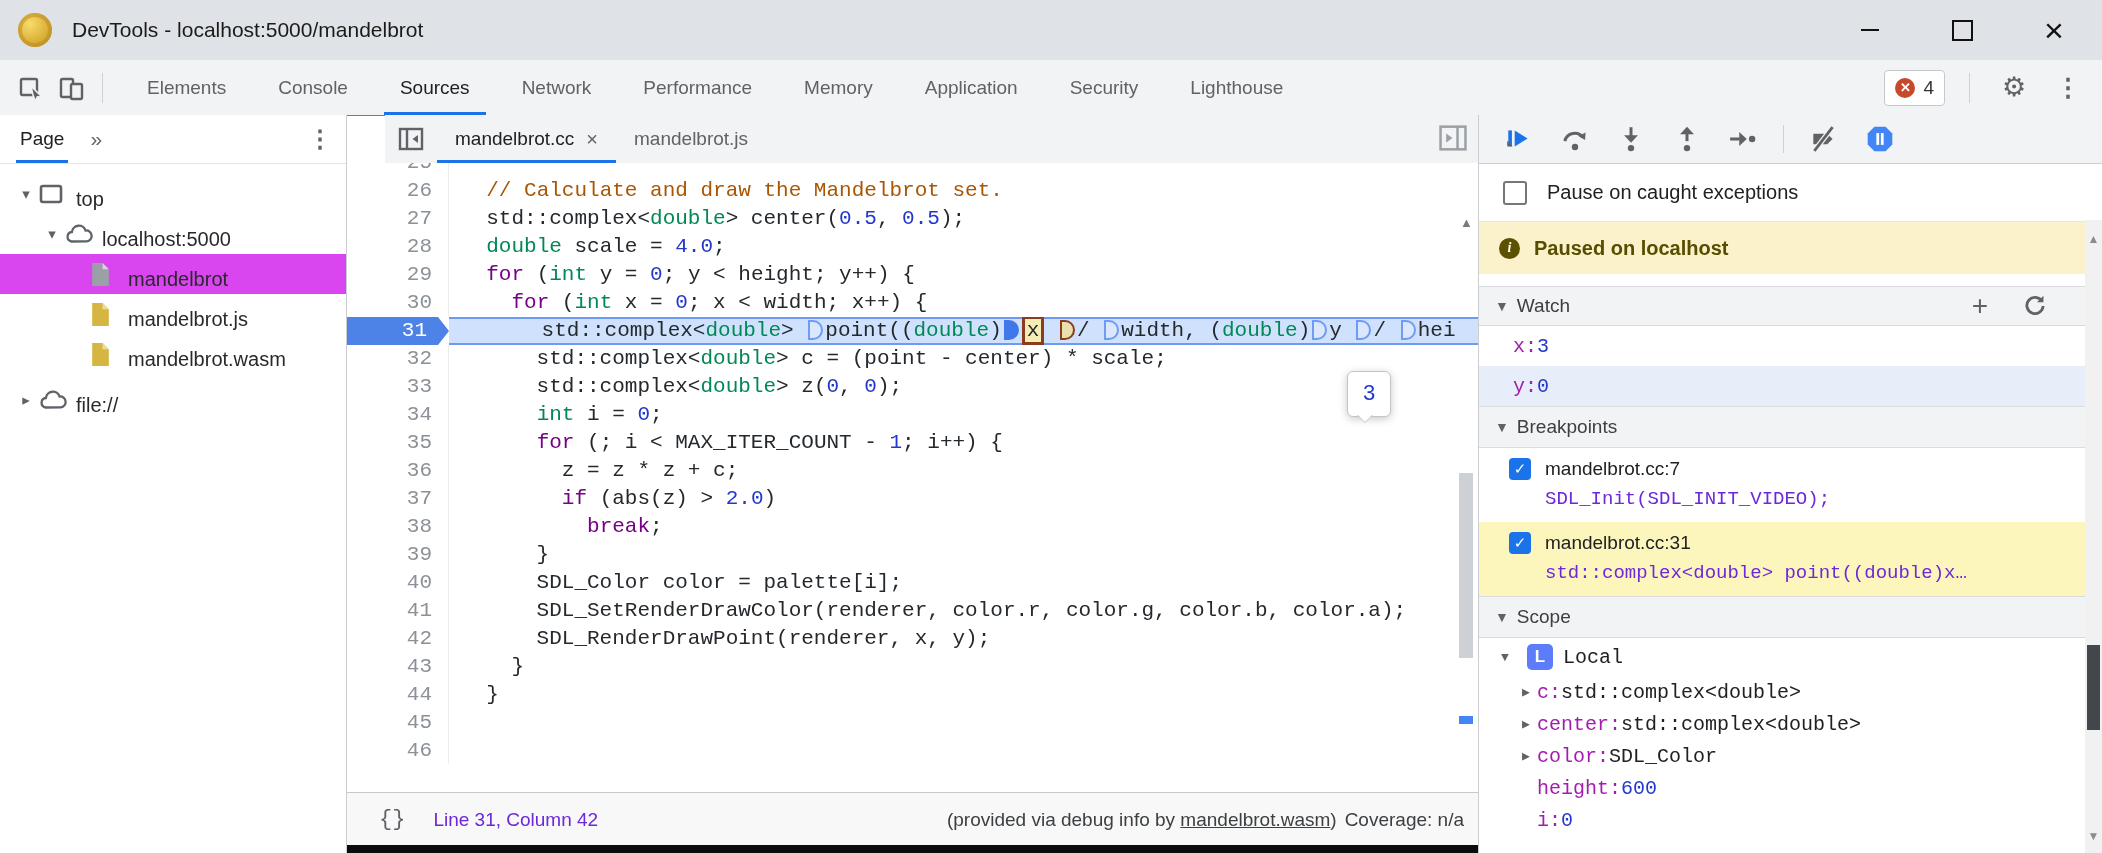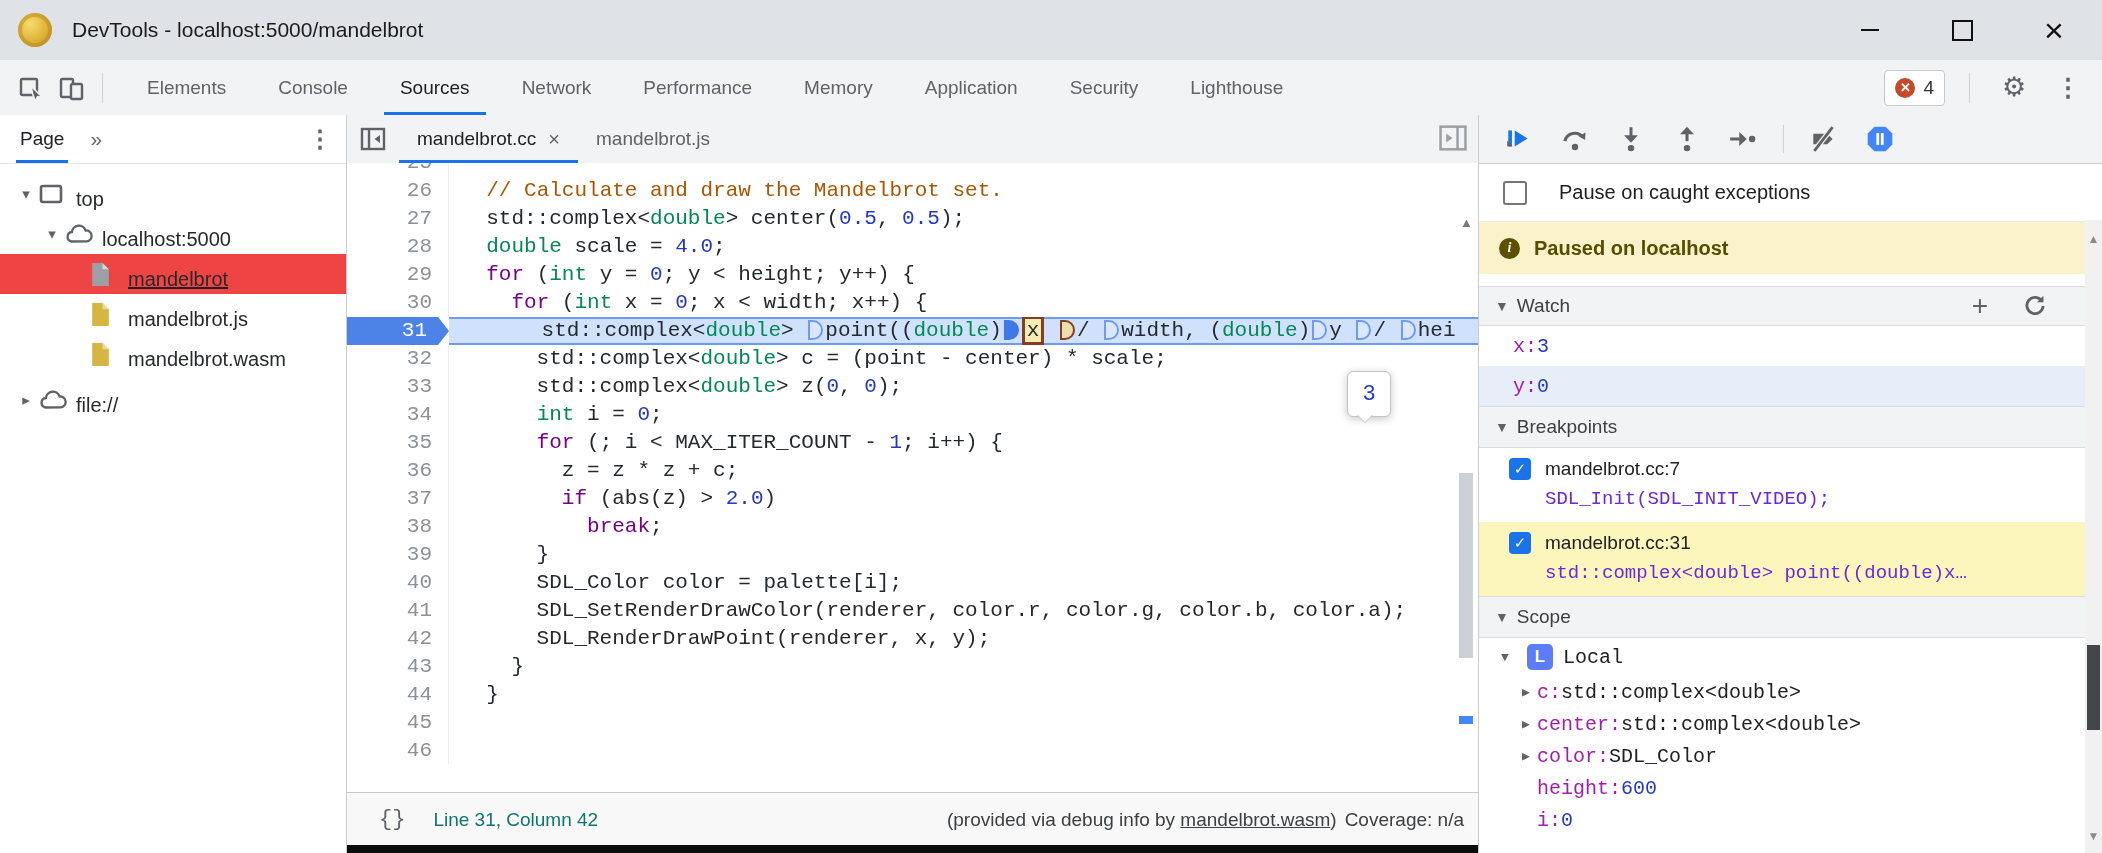--- a/index.html
+++ b/index.html
@@ -36,28 +36,28 @@
   .kebab{font-size:25px;color:#5f6368;font-weight:bold;line-height:1;}
   
   .sidebar{position:absolute;left:0;top:115px;width:346px;height:738px;background:#fff;border-right:1px solid #cacdd1;}
   .side-header{height:48px;border-bottom:1px solid #e4e6e8;display:flex;align-items:center;position:relative;}
   .side-tab{margin-left:20px;font-size:19px;color:#202124;height:100%;display:flex;align-items:center;position:relative;}
   .side-tab::after{content:"";position:absolute;left:-4px;right:-4px;bottom:0;height:3px;background:#1a73e8;}
   .side-more{margin-left:26px;font-size:21px;color:#5f6368;}
   .side-kebab{position:absolute;right:14px;font-size:24px;color:#5f6368;font-weight:bold;}
   .tree{padding-top:10px;font-size:20px;}
   .tree-row{height:40px;display:flex;align-items:center;}
-  .tree-row.selected{background:#ef4444;text-decoration:underline;}
+  .tree-row.selected{background:#d946ef;}
   .tree-row.gap-top{margin-top:6px;}
   .tw-arrow{width:24px;text-align:center;color:#5f6368;font-size:15px;flex:none;}
   .tw-icon{width:34px;display:flex;justify-content:flex-start;flex:none;}
   .tw-label{margin-left:4px;color:#27292b;white-space:nowrap;margin-top:10px;}
   
   .editor{position:absolute;left:347px;top:115px;width:1131px;height:738px;}
-  .ed-tabbar{height:48px;background:#f1f3f4;border-bottom:3px solid #1d4ed8;display:flex;align-items:stretch;position:relative;}
+  .ed-tabbar{height:48px;background:#f1f3f4;border-bottom:3px solid #1d4ed8;display:flex;align-items:stretch;position:relative;margin-left:38px;}
   .ed-collapse{width:52px;display:flex;align-items:center;justify-content:center;}
   .ed-tab{display:flex;align-items:center;padding:0 18px;font-size:19px;color:#5f6368;position:relative;}
   .ed-tab.active{color:#202124;}
   .ed-tab.active::after{content:"";position:absolute;left:0;right:0;bottom:0;height:3px;background:#1a73e8;}
   .ed-close{margin-left:12px;color:#5f6368;font-size:20px;}
   .ed-showpanel{position:absolute;right:8px;top:6px;}
   .code-area{position:absolute;left:0;top:48px;width:1131px;height:601px;overflow:hidden;background:#fff;}
   .code-inner{position:absolute;left:0;top:-14px;width:100%;}
   .crow{display:flex;height:28px;line-height:28px;font-family:"Liberation Mono","DejaVu Sans Mono",monospace;font-size:21px;}
   .gut{flex:none;width:102px;text-align:right;padding-right:16px;box-sizing:border-box;color:#8b9197;
@@ -80,33 +80,33 @@
   .val-tip::before{content:"";position:absolute;left:9px;bottom:-15px;border:8px solid transparent;border-top:8px solid #c4c4c4;}
   .val-tip::after{content:"";position:absolute;left:10px;bottom:-13px;border:7px solid transparent;border-top:7px solid #fff;}
   .vscroll{position:absolute;left:1108px;top:48px;width:23px;height:601px;}
   .vs-up{position:absolute;top:4px;left:0;right:0;text-align:center;color:#7a7a7a;font-size:13px;}
   .vs-thumb{position:absolute;left:4px;width:14px;top:262px;height:185px;background:#cdd1d5;}
   .vs-mark{position:absolute;left:4px;width:14px;top:505px;height:8px;background:#4285f4;}
   
   .statusbar{position:absolute;left:0;top:677px;width:1131px;height:53px;background:#f8f8f8;
              border-top:1px solid #c9c9c9;display:flex;align-items:center;font-size:19px;color:#3c4043;}
   .sb-pp{margin-left:32px;font-family:"Liberation Mono","DejaVu Sans Mono",monospace;font-size:22px;color:#5f6368;}
-  .sb-pos{margin-left:28px;color:#0f766e;}
+  .sb-pos{margin-left:28px;color:#6d28d9;}
   .sb-right{margin-left:auto;margin-right:14px;display:flex;gap:8px;color:#3c4043;white-space:nowrap;}
   .sb-link{text-decoration:underline;color:#3c4043;}
   .black-strip{position:absolute;left:347px;top:845px;width:1222px;height:8px;background:#0c0c0c;}
   
   .rpanel{position:absolute;left:1478px;top:115px;width:624px;height:738px;border-left:1px solid #cacdd1;
           background:#fff;box-sizing:border-box;}
   .dbg-toolbar{height:48px;background:#f1f3f4;border-bottom:1px solid #cacdd1;display:flex;align-items:center;gap:20px;padding-left:22px;}
   .dbg-sep{width:1px;height:28px;background:#cfd1d4;margin:0 2px;}
   .dbg-btn{width:36px;height:36px;display:flex;align-items:center;justify-content:center;}
   .chk-row{height:57px;display:flex;align-items:center;border-bottom:1px solid #e8e8e8;}
   .checkbox{width:20px;height:20px;border:2px solid #767676;border-radius:3px;background:#fff;margin-left:24px;flex:none;}
-  .chk-label{margin-left:32px;font-size:20px;color:#202124;}
+  .chk-label{margin-left:20px;font-size:20px;color:#202124;}
   .banner{height:52px;background:#fbf1ca;display:flex;align-items:center;}
   .info-dot{width:21px;height:21px;border-radius:50%;background:#5b5100;color:#fff;font-size:14px;font-weight:bold;
             display:flex;align-items:center;justify-content:center;margin-left:20px;font-family:"Liberation Serif",serif;font-style:italic;}
   .banner-text{margin-left:14px;font-size:20px;font-weight:bold;color:#574d00;}
   .gap12{height:12px;}
   .sec-header{height:38px;background:#f1f3f4;border-top:1px solid #dadce0;border-bottom:1px solid #dadce0;
               display:flex;align-items:center;font-size:19px;color:#3c4043;position:relative;}
   .sec-arrow{margin-left:16px;margin-right:8px;color:#5f6368;font-size:14px;}
   .sec-actions{position:absolute;right:54px;display:flex;gap:34px;align-items:center;}
   .plus-ico{font-size:28px;color:#5f6368;line-height:1;}

